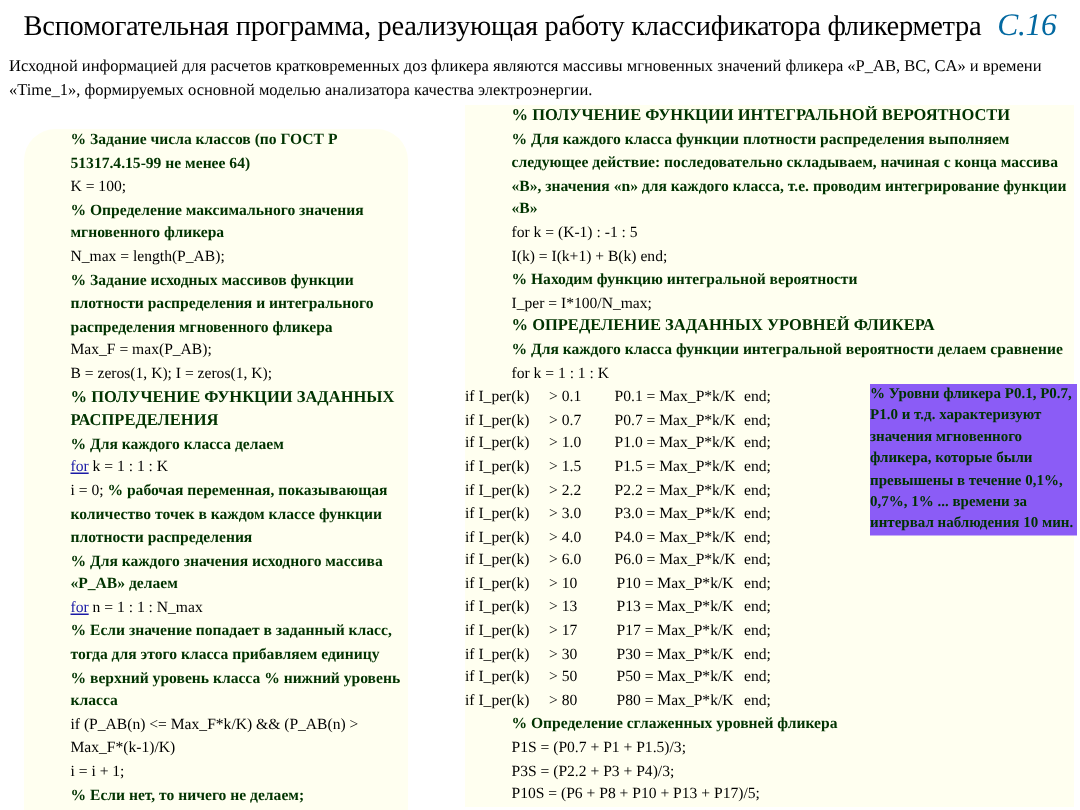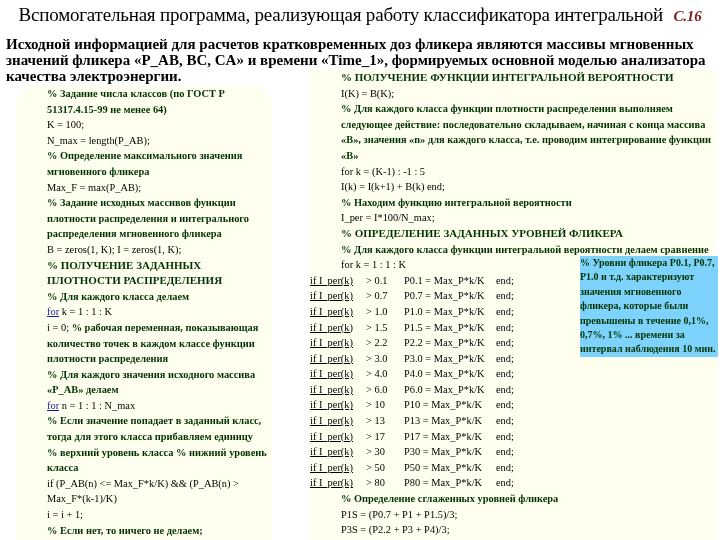--- a/index.html
+++ b/index.html
@@ -6,85 +6,84 @@
   body {
     width:720px; height:540px; overflow:hidden; background:#ffffff;
     font-family:"Liberation Serif","DejaVu Serif",serif; color:#000;
     position:relative;
   }
   .title {
     position:absolute; left:0; top:4px; width:720px; text-align:center;
     font-size:19px; letter-spacing:-0.2px; white-space:nowrap;
   }
   .title .slide-no {
-    font-style:italic; color:#7f1d1d; font-size:15px; margin-left:6px;font-weight:bold;
+    font-style:italic; color:#0369a1; font-size:21px; margin-left:6px;
   }
   .intro {
     position:absolute; left:6px; top:36px; width:710px;
-    font-size:15px; line-height:16px;font-weight:bold;
+    font-size:11px; line-height:16px;
   }
   .code {
     position:absolute; background:#fffff0; font-size:10.4px; line-height:15.6px;
   }
   .col-left { left:16px; top:86px; width:256px;border-radius:21px; }
   .col-right { left:310px; top:70px; width:406px; }
   .line { white-space:nowrap;margin-left:31px; }
   .wrap { white-space:normal; }
   .cm { color:#003300; font-weight:bold; }
   .cmh { color:#003300; font-weight:bold; font-size:11px; }
   .kw { color:#1a1aa6;text-decoration:underline; }
   .note {
     position:absolute; left:580px; top:256px; width:138px;
     font-size:10px; line-height:14.4px; color:#003300; font-weight:bold;
-    background:#7dd3fc;
+    background:#8b5cf6;
   }
   .ifrow { display:flex; white-space:nowrap; }
-  .ifrow .a { width:44px;text-decoration:underline; }
+  .ifrow .a { width:44px; }
   .ifrow .b { width:38px; }
-  .ifrow .c { width:92px; }
+  .ifrow .c { width:92px;text-align:center; }
   .ifrow .d { width:40px; color:#000; }
 </style>
 </head>
 <body>
 
 <div class="title">
-  <span>Вспомогательная программа, реализующая работу классификатора интегральной</span>
+  <span>Вспомогательная программа, реализующая работу классификатора фликерметра</span>
   <span class="slide-no">С.16</span>
 </div>
 
 <div class="intro">Исходной информацией для расчетов кратковременных доз фликера являются массивы мгновенных значений фликера «P_AB, BC, CA» и времени «Time_1», формируемых основной моделью анализатора качества электроэнергии.</div>
 
 <div class="code col-left" id="left">
     <div class="line wrap"><span class="cm">% Задание числа классов (по ГОСТ Р 51317.4.15-99 не менее 64)</span></div>
     <div class="line wrap"><span>K = 100;</span></div>
+    <div class="line wrap"><span class="cm">% Определение максимального значения мгновенного фликера</span></div>
     <div class="line wrap"><span>N_max = length(P_AB);</span></div>
-    <div class="line wrap"><span class="cm">% Определение максимального значения мгновенного фликера</span></div>
+    <div class="line wrap"><span class="cm">% Задание исходных массивов функции плотности распределения и интегрального распределения мгновенного фликера</span></div>
     <div class="line wrap"><span>Max_F = max(P_AB);</span></div>
-    <div class="line wrap"><span class="cm">% Задание исходных массивов функции плотности распределения и интегрального распределения мгновенного фликера</span></div>
     <div class="line wrap"><span>B = zeros(1, K); I = zeros(1, K);</span></div>
-    <div class="line wrap"><span class="cmh">% ПОЛУЧЕНИЕ ЗАДАННЫХ ПЛОТНОСТИ РАСПРЕДЕЛЕНИЯ</span></div>
+    <div class="line wrap"><span class="cmh">% ПОЛУЧЕНИЕ ФУНКЦИИ ЗАДАННЫХ РАСПРЕДЕЛЕНИЯ</span></div>
     <div class="line wrap"><span class="cm">% Для каждого класса делаем</span></div>
     <div class="line wrap"><span class="kw">for</span><span> k = 1 : 1 : K</span></div>
     <div class="line wrap"><span>i = 0;    </span><span class="cm">% рабочая переменная, показывающая количество точек в каждом классе функции плотности распределения</span></div>
     <div class="line wrap"><span class="cm">% Для каждого значения исходного массива «P_AB» делаем</span></div>
     <div class="line wrap"><span class="kw">for</span><span> n = 1 : 1 : N_max</span></div>
     <div class="line wrap"><span class="cm">% Если значение попадает в заданный класс, тогда для этого класса прибавляем единицу</span></div>
     <div class="line wrap"><span class="cm">   % верхний уровень класса     % нижний уровень класса</span></div>
     <div class="line wrap"><span>if (P_AB(n) &lt;= Max_F*k/K) &amp;&amp; (P_AB(n) &gt; Max_F*(k-1)/K)</span></div>
     <div class="line wrap"><span>i = i + 1;</span></div>
     <div class="line wrap"><span class="cm">% Если нет, то ничего не делаем;</span></div>
     <div class="line wrap"><span class="kw">end;</span><span class="cm"> % Конец внутреннего цикла</span></div>
     <div class="line wrap"><span class="cm">% Определяем сколько точек попало в каждый класс</span></div>
     <div class="line wrap"></div>
   </div>
 
 <div class="code col-right">
   <div id="rtop">
       <div class="line wrap"><span class="cmh">% ПОЛУЧЕНИЕ ФУНКЦИИ ИНТЕГРАЛЬНОЙ ВЕРОЯТНОСТИ</span></div>
-      <div class="line wrap"><span>I(K) = B(K);</span></div>
       <div class="line wrap"><span class="cm">% Для каждого класса функции плотности распределения выполняем следующее действие: последовательно складываем, начиная с конца массива «B», значения «n» для каждого класса, т.е. проводим интегрирование функции «B»</span></div>
       <div class="line wrap"><span>for k = (K-1) : -1 : 5</span></div>
       <div class="line wrap"><span>I(k) = I(k+1) + B(k) end;</span></div>
       <div class="line wrap"><span class="cm">% Находим функцию интегральной вероятности</span></div>
       <div class="line wrap"><span>I_per = I*100/N_max;</span></div>
       <div class="line wrap"><span class="cmh">% ОПРЕДЕЛЕНИЕ ЗАДАННЫХ УРОВНЕЙ ФЛИКЕРА</span></div>
       <div class="line wrap"><span class="cm">% Для каждого класса функции интегральной вероятности делаем сравнение</span></div>
       <div class="line wrap"><span>for k = 1 : 1 : K</span></div>
     </div>
   <div id="rif">

